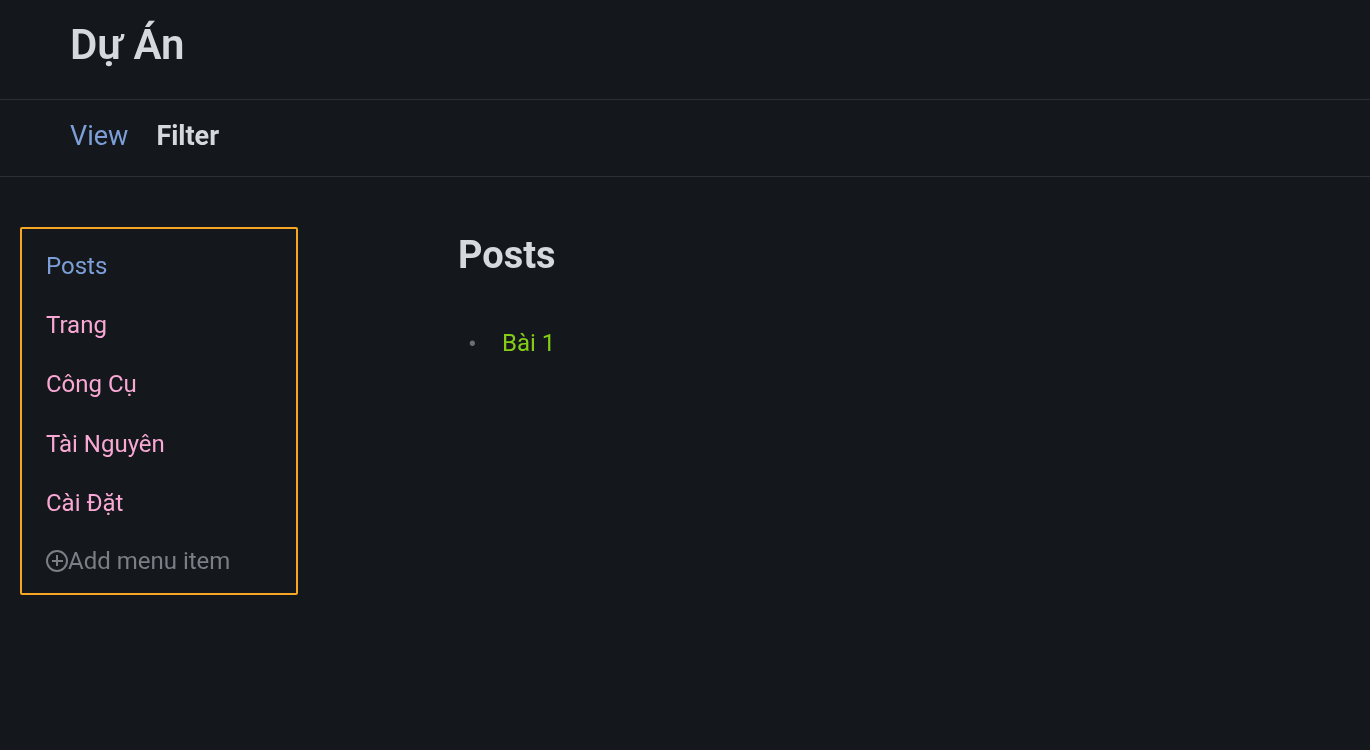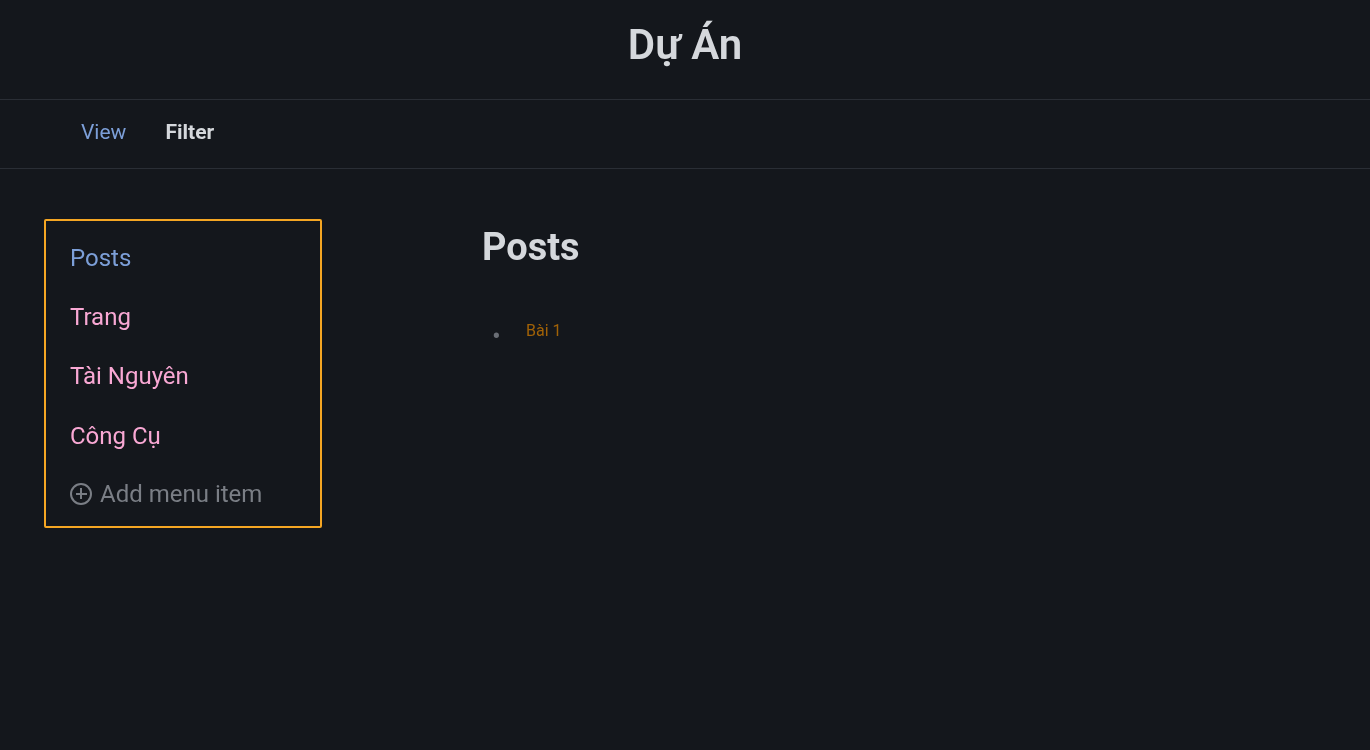--- a/index.html
+++ b/index.html
@@ -10,49 +10,47 @@
     body {
       background-color: #14171c;
       color: #d5d8dc;
       font-family: -apple-system, BlinkMacSystemFont, "Segoe UI", Roboto, sans-serif;
       width: 1370px;
       height: 750px;
       overflow: hidden;
     }
     .header {
       padding: 20px 70px 30px 70px;
-      text-align: center;
     }
     .page-title {
       font-size: 42px;
       font-weight: 600;
       color: #d5d8dc;
     }
     .toolbar {
       padding: 20px 70px 24px 70px;
       border-top: 1px solid #2a2e35;
       border-bottom: 1px solid #2a2e35;
       display: flex;
       gap: 28px;
     }
     .toolbar-item {
-      font-size: 21px;
+      font-size: 27px;
       cursor: pointer;
-      margin-left: 11px;
     }
     .toolbar-item.active {
       color: #7c9fd8;
     }
     .toolbar-item.inactive {
       color: #d5d8dc;
       font-weight: bold;
     }
     .content {
       display: flex;
-      padding: 50px 44px;
+      padding: 50px 20px;
     }
     .sidebar {
       border: 2px solid #f5a623;
       border-radius: 2px;
       padding: 22px 24px 18px 24px;
       width: 278px;
       flex-shrink: 0;
     }
     .sidebar-item {
       font-size: 24px;
@@ -63,21 +61,20 @@
     }
     .sidebar-item:first-child {
       padding-top: 0;
     }
     .sidebar-item.active {
       color: #7c9fd8;
     }
     .add-menu {
       display: flex;
       align-items: center;
-      gap: 8px;
       font-size: 24px;
       color: #7a7e85;
       cursor: pointer;
       padding-top: 14px;
     }
     .add-icon {
       width: 22px;
       height: 22px;
       border: 2px solid #7a7e85;
       border-radius: 50%;
@@ -109,22 +106,22 @@
       font-size: 38px;
       font-weight: 700;
       color: #d5d8dc;
       margin-bottom: 40px;
     }
     .post-list {
       list-style: none;
       padding-left: 10px;
     }
     .post-list li {
-      font-size: 16px;
-      color: #a16207;
+      font-size: 24px;
+      color: #84cc16;
       padding: 12px 0;
       position: relative;
       padding-left: 34px;
     }
     .post-list li::before {
       content: "•";
       position: absolute;
       left: 0;
       color: #6a6e75;
       font-size: 26px;
@@ -139,22 +136,23 @@
 
 <div class="toolbar">
   <span class="toolbar-item active">View</span>
   <span class="toolbar-item inactive">Filter</span>
 </div>
 
 <div class="content">
   <div class="sidebar">
     <div class="sidebar-item active">Posts</div>
     <div class="sidebar-item">Trang</div>
+    <div class="sidebar-item">Công Cụ</div>
     <div class="sidebar-item">Tài Nguyên</div>
-    <div class="sidebar-item">Công Cụ</div>
+    <div class="sidebar-item">Cài Đặt</div>
     <div class="add-menu">
       <span class="add-icon"></span>
       <span>Add menu item</span>
     </div>
   </div>
 
   <div class="main">
     <h2 class="main-title">Posts</h2>
     <ul class="post-list">
       <li>Bài 1</li>

